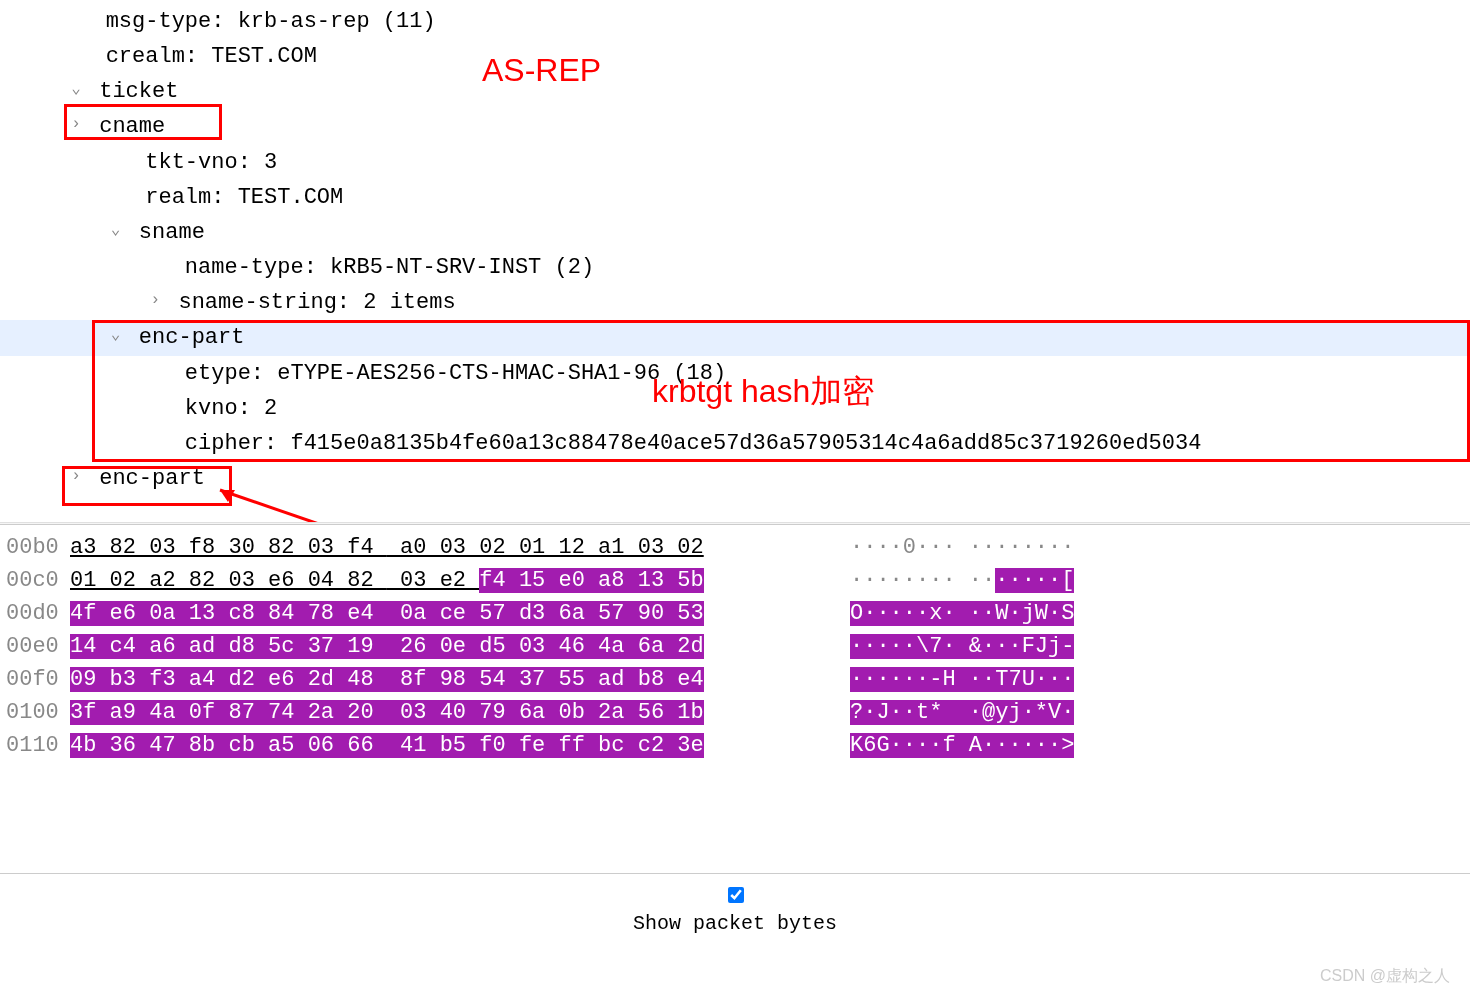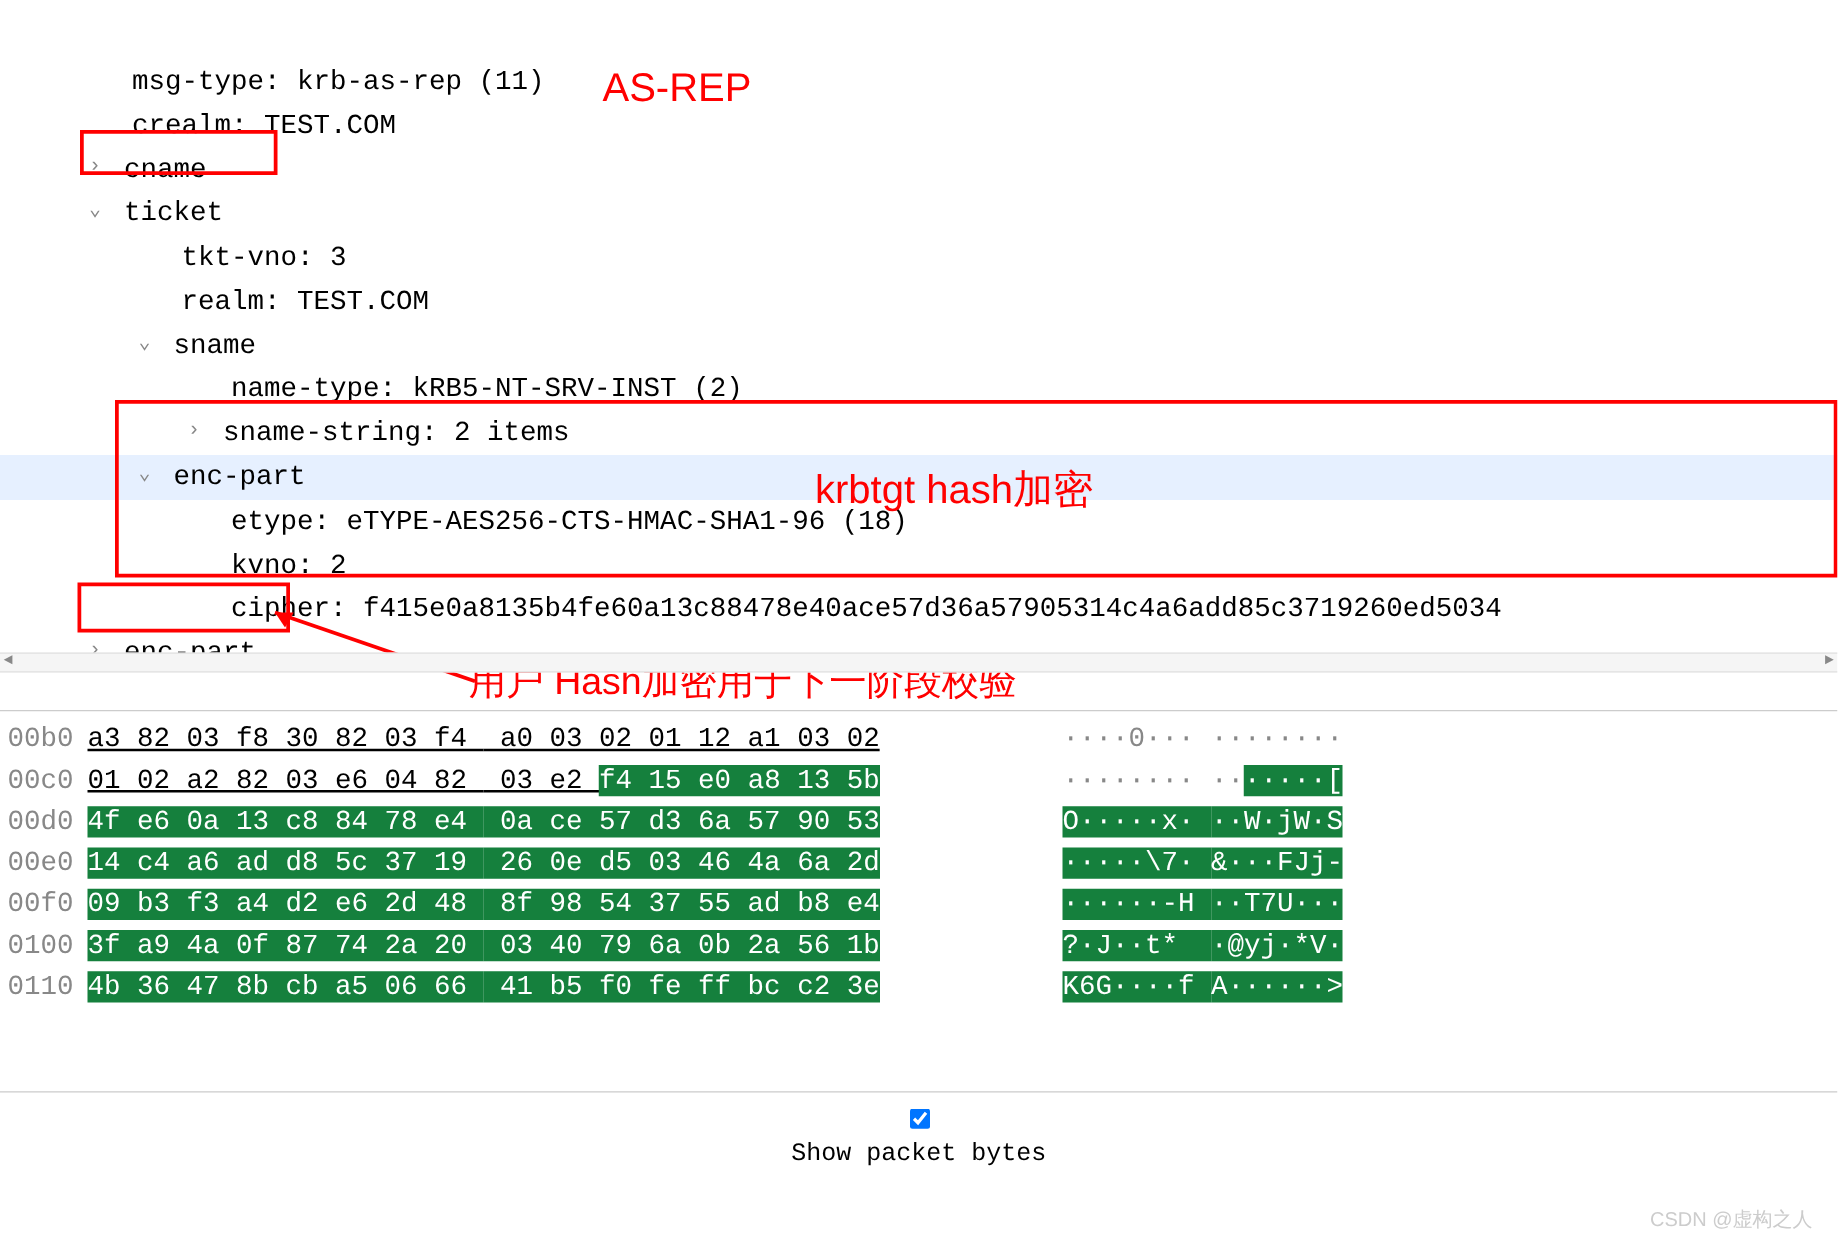--- a/index.html
+++ b/index.html
@@ -11,21 +11,20 @@
     color: #000;
     width: 1470px;
     height: 995px;
     overflow: hidden;
     position: relative;
   }
   .tree-pane {
     position: relative;
     padding-top: 4px;
     white-space: nowrap;
-    margin-top: 44px;
   }
   .row {
     line-height: 35px;
     white-space: pre;
     position: relative;
   }
   .toggle {
     display: inline-block;
     width: 20px;
     text-align: center;
@@ -72,21 +71,21 @@
     width: 70px;
     padding-left: 6px;
   }
   .hex-bytes {
     width: 740px;
   }
   .ascii {
     margin-left: 40px;
   }
   .sel {
-    background: #15803d;
+    background: #a21caf;
     color: #fff;
   }
   .ctx {
     color: #000;
     text-decoration: underline;
   }
   .grey-ascii { color: #888; }
   .bottom-bar {
     position: absolute;
     bottom: 50px;
@@ -130,22 +129,22 @@
     content:"►";
     position:absolute; right:3px; top:-2px; font-size:12px; color:#888;
   }
 </style>
 </head>
 <body>
 
 <div class="tree-pane">
   <div class="row">        <span>msg-type: krb-as-rep (11)</span></div>
   <div class="row">        <span>crealm: TEST.COM</span></div>
+  <div class="row">     <span class="toggle">⌄</span> <span>ticket</span></div>
   <div class="row">     <span class="toggle">›</span> <span>cname</span></div>
-  <div class="row">     <span class="toggle">⌄</span> <span>ticket</span></div>
   <div class="row">           <span>tkt-vno: 3</span></div>
   <div class="row">           <span>realm: TEST.COM</span></div>
   <div class="row">        <span class="toggle">⌄</span> <span>sname</span></div>
   <div class="row">              <span>name-type: kRB5-NT-SRV-INST (2)</span></div>
   <div class="row">           <span class="toggle">›</span> <span>sname-string: 2 items</span></div>
   <div class="row highlight-row">        <span class="toggle">⌄</span> <span>enc-part</span></div>
   <div class="row">              <span>etype: eTYPE-AES256-CTS-HMAC-SHA1-96 (18)</span></div>
   <div class="row">              <span>kvno: 2</span></div>
   <div class="row">              <span>cipher: f415e0a8135b4fe60a13c88478e40ace57d36a57905314c4a6add85c3719260ed5034</span></div>
   <div class="row">     <span class="toggle">›</span> <span>enc-part</span></div>

